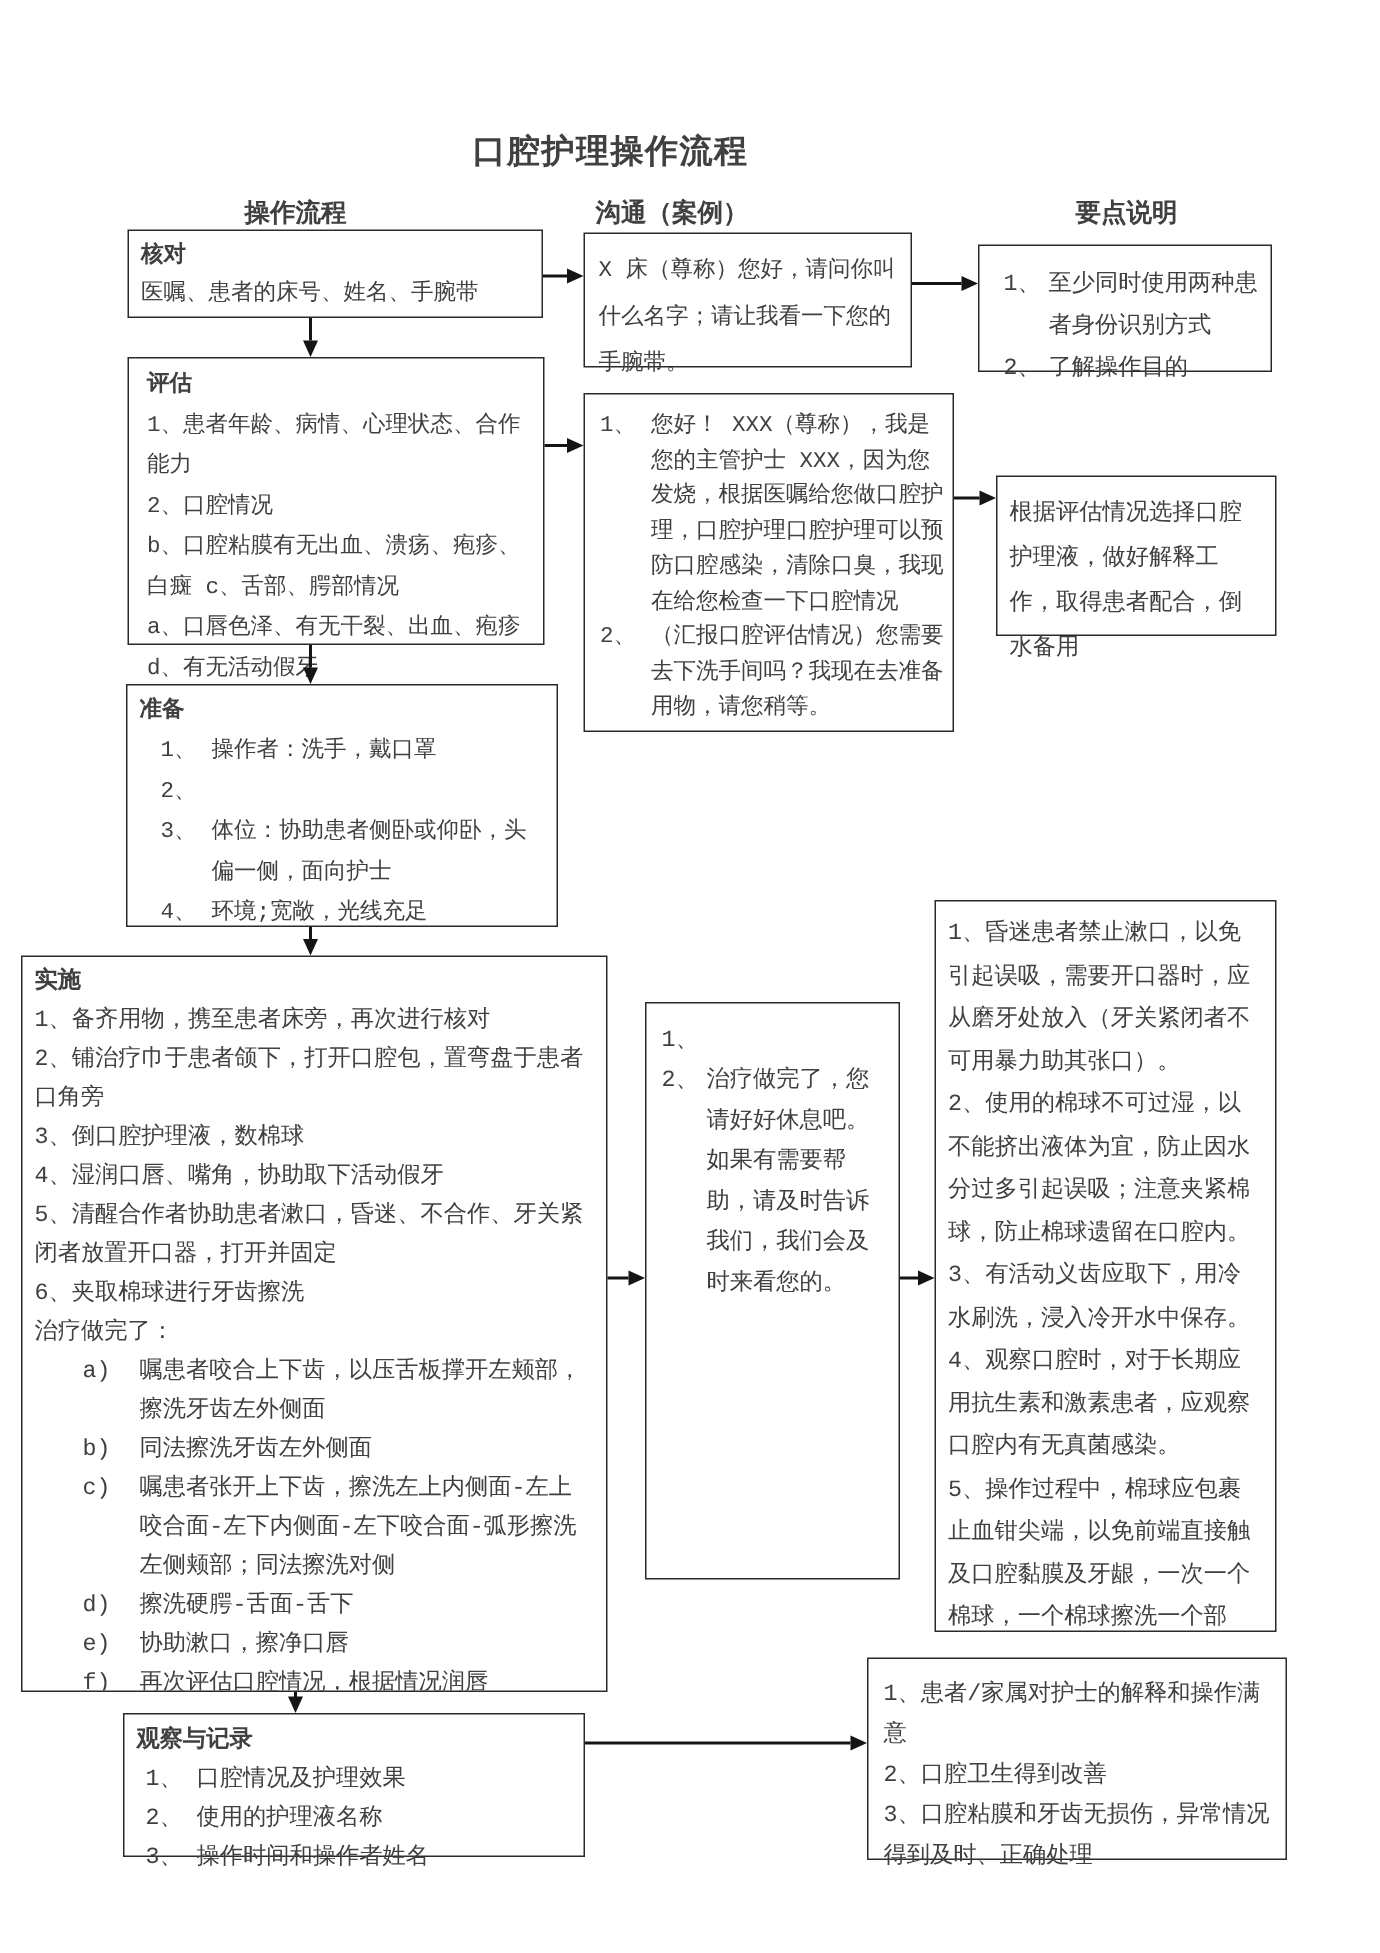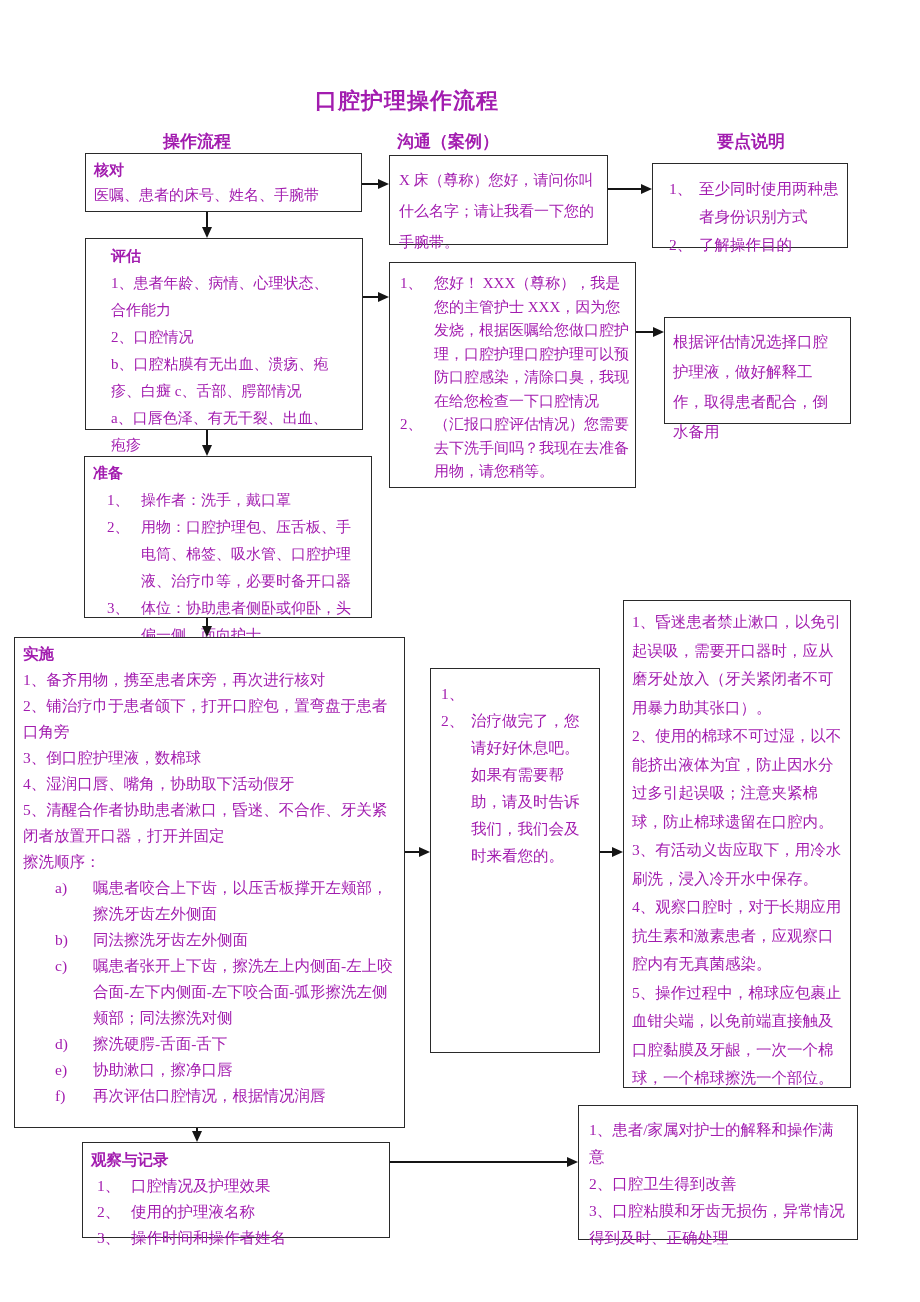--- a/index.html
+++ b/index.html
@@ -1,25 +1,25 @@
 <!DOCTYPE html>
 <html><head>
 <meta charset="utf-8">
 <style>
   html,body{margin:0;padding:0;background:#fff;}
   .page{position:relative;width:880px;height:1302px;background:#fff;overflow:hidden;
-        font-family:Liberation Serif, serif;color:#a21caf;}
+        font-family:Liberation Mono, monospace;color:#404040;}
   .box{position:absolute;border:1.5px solid #2a2a2a;background:#fff;box-sizing:border-box;}
   .bt{font-weight:bold;}
   .hdr{position:absolute;font-weight:bold;font-size:17px;text-align:center;}
   #doc-title{position:absolute;left:297px;top:86px;width:220px;text-align:center;
              font-size:22px;font-weight:bold;letter-spacing:1px;}
   
   #box-check{left:85px;top:153px;width:277px;height:59px;padding:4px 8px;line-height:25px;font-size:15px;}
-  #box-assess{left:85px;top:238px;width:278px;height:192px;padding:4px 25px;line-height:27px;font-size:15px;}
+  #box-assess{left:85px;top:238px;width:278px;height:192px;padding:4px 12px;line-height:27px;font-size:15px;}
   #box-prepare{left:84px;top:456px;width:288px;height:162px;padding:3px 6px 0 22px;line-height:27px;font-size:15px;}
   #box-prepare .bt{margin-left:-14px;}
   #box-implement{left:14px;top:637px;width:391px;height:491px;padding:3px 8px 0 8px;line-height:26px;font-size:15.5px;overflow:hidden;}
   #box-record{left:82px;top:1142px;width:308px;height:96px;padding:4px 8px 0 14px;line-height:26px;font-size:15.5px;}
   #box-record .bt{margin-left:-6px;}
   
   #box-comm1{left:389px;top:155px;width:219px;height:90px;padding:9px 9px;line-height:31px;font-size:15px;}
   #box-comm2{left:389px;top:262px;width:247px;height:226px;padding:9px 6px 0 10px;line-height:23.5px;font-size:15px;}
   #box-comm3{left:430px;top:668px;width:170px;height:385px;padding:11px 6px 0 10px;line-height:27px;font-size:15.5px;}
   
@@ -67,40 +67,40 @@
   </div>
 
   <div class="box" id="box-prepare">
     <div class="bt">准备</div>
     <div class="row nw34">
         <span class="n">1、</span>
         <span class="t">操作者：洗手，戴口罩</span>
       </div>
     <div class="row nw34">
         <span class="n">2、</span>
-        <span class="t">用物：口腔护理包、压舌板、手电筒、棉签、吸水管、口腔护理液、治疗巾等，必要时备开口器</span>
       </div>
     <div class="row nw34">
         <span class="n">3、</span>
         <span class="t">体位：协助患者侧卧或仰卧，头偏一侧，面向护士</span>
       </div>
     <div class="row nw34">
         <span class="n">4、</span>
         <span class="t">环境;宽敞，光线充足</span>
       </div>
   </div>
 
   <div class="box" id="box-implement">
     <div class="bt">实施</div>
     <div>1、备齐用物，携至患者床旁，再次进行核对</div>
     <div>2、铺治疗巾于患者颌下，打开口腔包，置弯盘于患者口角旁</div>
     <div>3、倒口腔护理液，数棉球</div>
     <div>4、湿润口唇、嘴角，协助取下活动假牙</div>
     <div>5、清醒合作者协助患者漱口，昏迷、不合作、牙关紧闭者放置开口器，打开并固定</div>
-    <div>擦洗顺序：</div>
+    <div>6、夹取棉球进行牙齿擦洗</div>
+    <div>治疗做完了：</div>
     <div class="si">
         <span class="n">a)</span>
         <span class="t">嘱患者咬合上下齿，以压舌板撑开左颊部，擦洗牙齿左外侧面</span>
       </div>
     <div class="si">
         <span class="n">b)</span>
         <span class="t">同法擦洗牙齿左外侧面</span>
       </div>
     <div class="si">
         <span class="n">c)</span>

